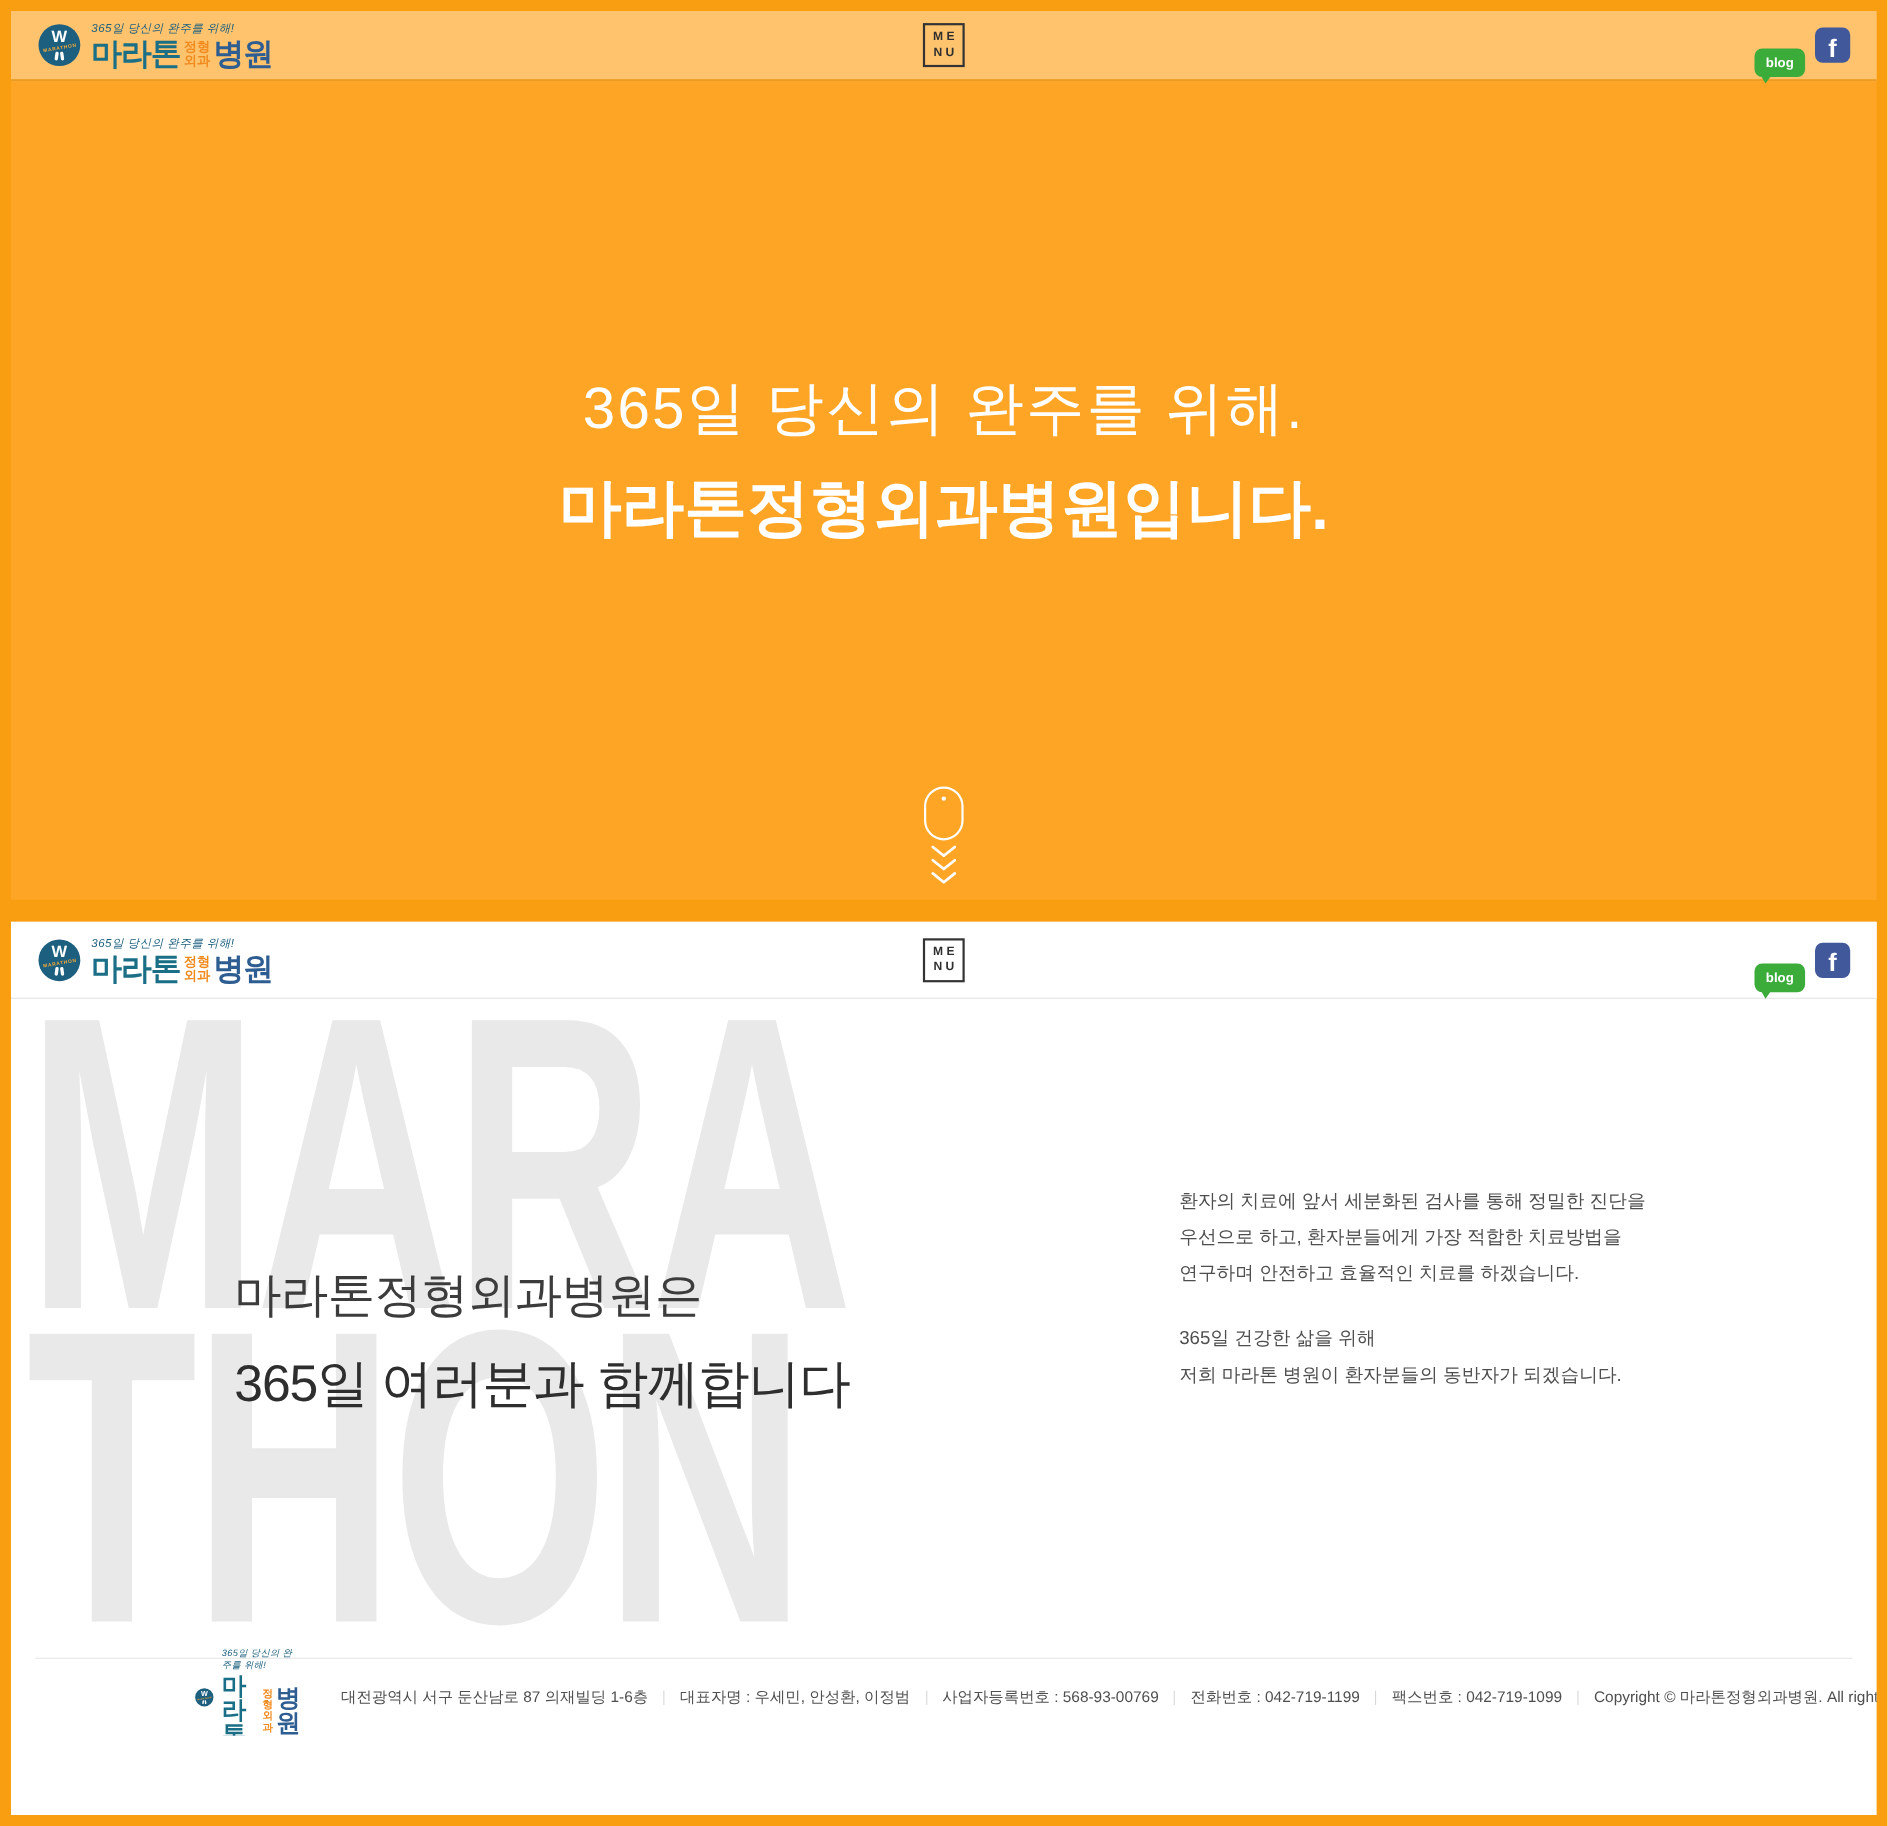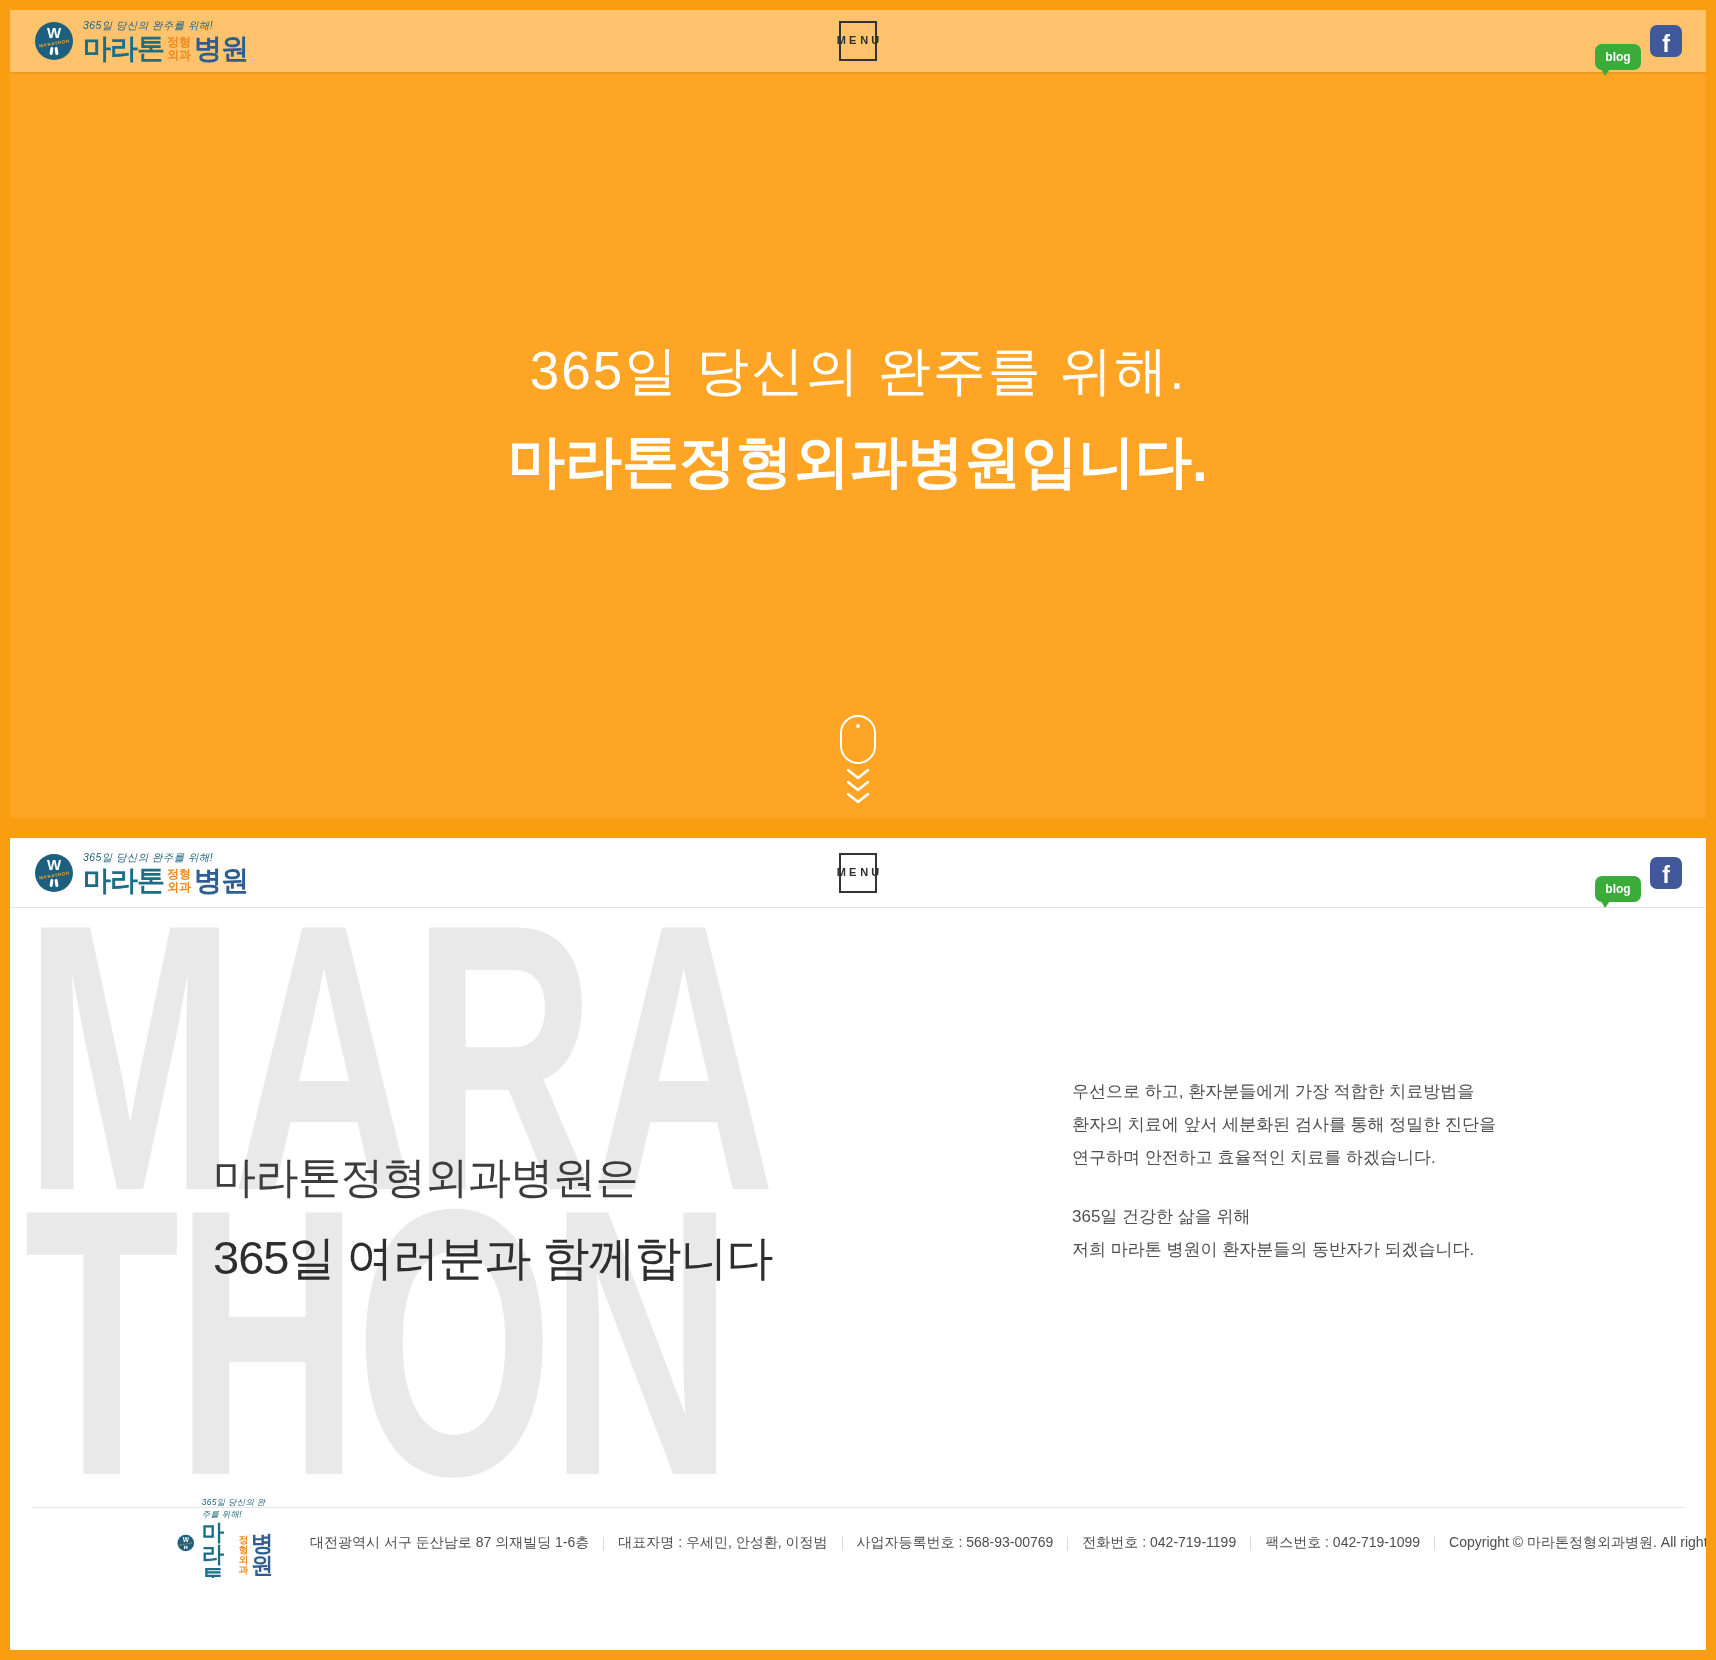--- a/index.html
+++ b/index.html
@@ -26,21 +26,21 @@
   .lockup { display:flex; align-items:center; line-height:1; }
   .n1 { font-size:28px; font-weight:800; color:#1A6E86; letter-spacing:-1px; }
   .stack { display:flex; flex-direction:column; margin:0 3px; font-size:12px;
            font-weight:800; color:#F08A1D; line-height:1.05; text-align:center; }
   .n2 { font-size:28px; font-weight:800; color:#2E5D92; letter-spacing:-1px; }
   .logo--footer { transform:scale(0.8); transform-origin:left center; margin-right:12px; }
 
   
   .menu-btn { position:absolute; left:50%; top:50%; transform:translate(-50%,-50%);
               width:38px; height:40px; border:2px solid #333; background:transparent;
-              display:flex; flex-direction:row; align-items:center; justify-content:center;
+              display:flex; flex-direction:column; align-items:center; justify-content:center;
               gap:1px; font-family:inherit; font-size:11px; font-weight:700; color:#2F2F2F;
               letter-spacing:3px; line-height:1.2; padding:0 0 0 3px; cursor:pointer; }
 
   
   .sns { margin-left:auto; display:flex; align-items:center; gap:9px; }
   .blog-badge { position:relative; width:46px; height:26px; border-radius:7px;
                 background:#3BAC39; color:#fff; font-size:12px; font-weight:800;
                 display:flex; align-items:center; justify-content:center; cursor:pointer;margin-top:32px; }
   .blog-badge::after { content:""; position:absolute; bottom:-6px; left:6px; width:0; height:0;
                 border-left:4px solid transparent; border-right:5px solid transparent;
@@ -180,22 +180,22 @@
         <div>THON</div>
       </div>
 
       <div class="about-heading">
         <div class="ah1">마라톤정형외과병원은</div>
         <div class="ah2">365일 여러분과 함께합니다</div>
       </div>
 
       <div class="about-copy">
         <p>
+          <span style="display:block">환자의 치료에 앞서 세분화된 검사를 통해 정밀한 진단을</span>
           <span style="display:block">우선으로 하고, 환자분들에게 가장 적합한 치료방법을</span>
-          <span style="display:block">환자의 치료에 앞서 세분화된 검사를 통해 정밀한 진단을</span>
           <span style="display:block">연구하며 안전하고 효율적인 치료를 하겠습니다.</span>
         </p>
         <p>
           <span style="display:block">365일 건강한 삶을 위해</span>
           <span style="display:block">저희 마라톤 병원이 환자분들의 동반자가 되겠습니다.</span>
         </p>
       </div>
 
       <footer class="footer">
         <div class="logo logo--footer">

